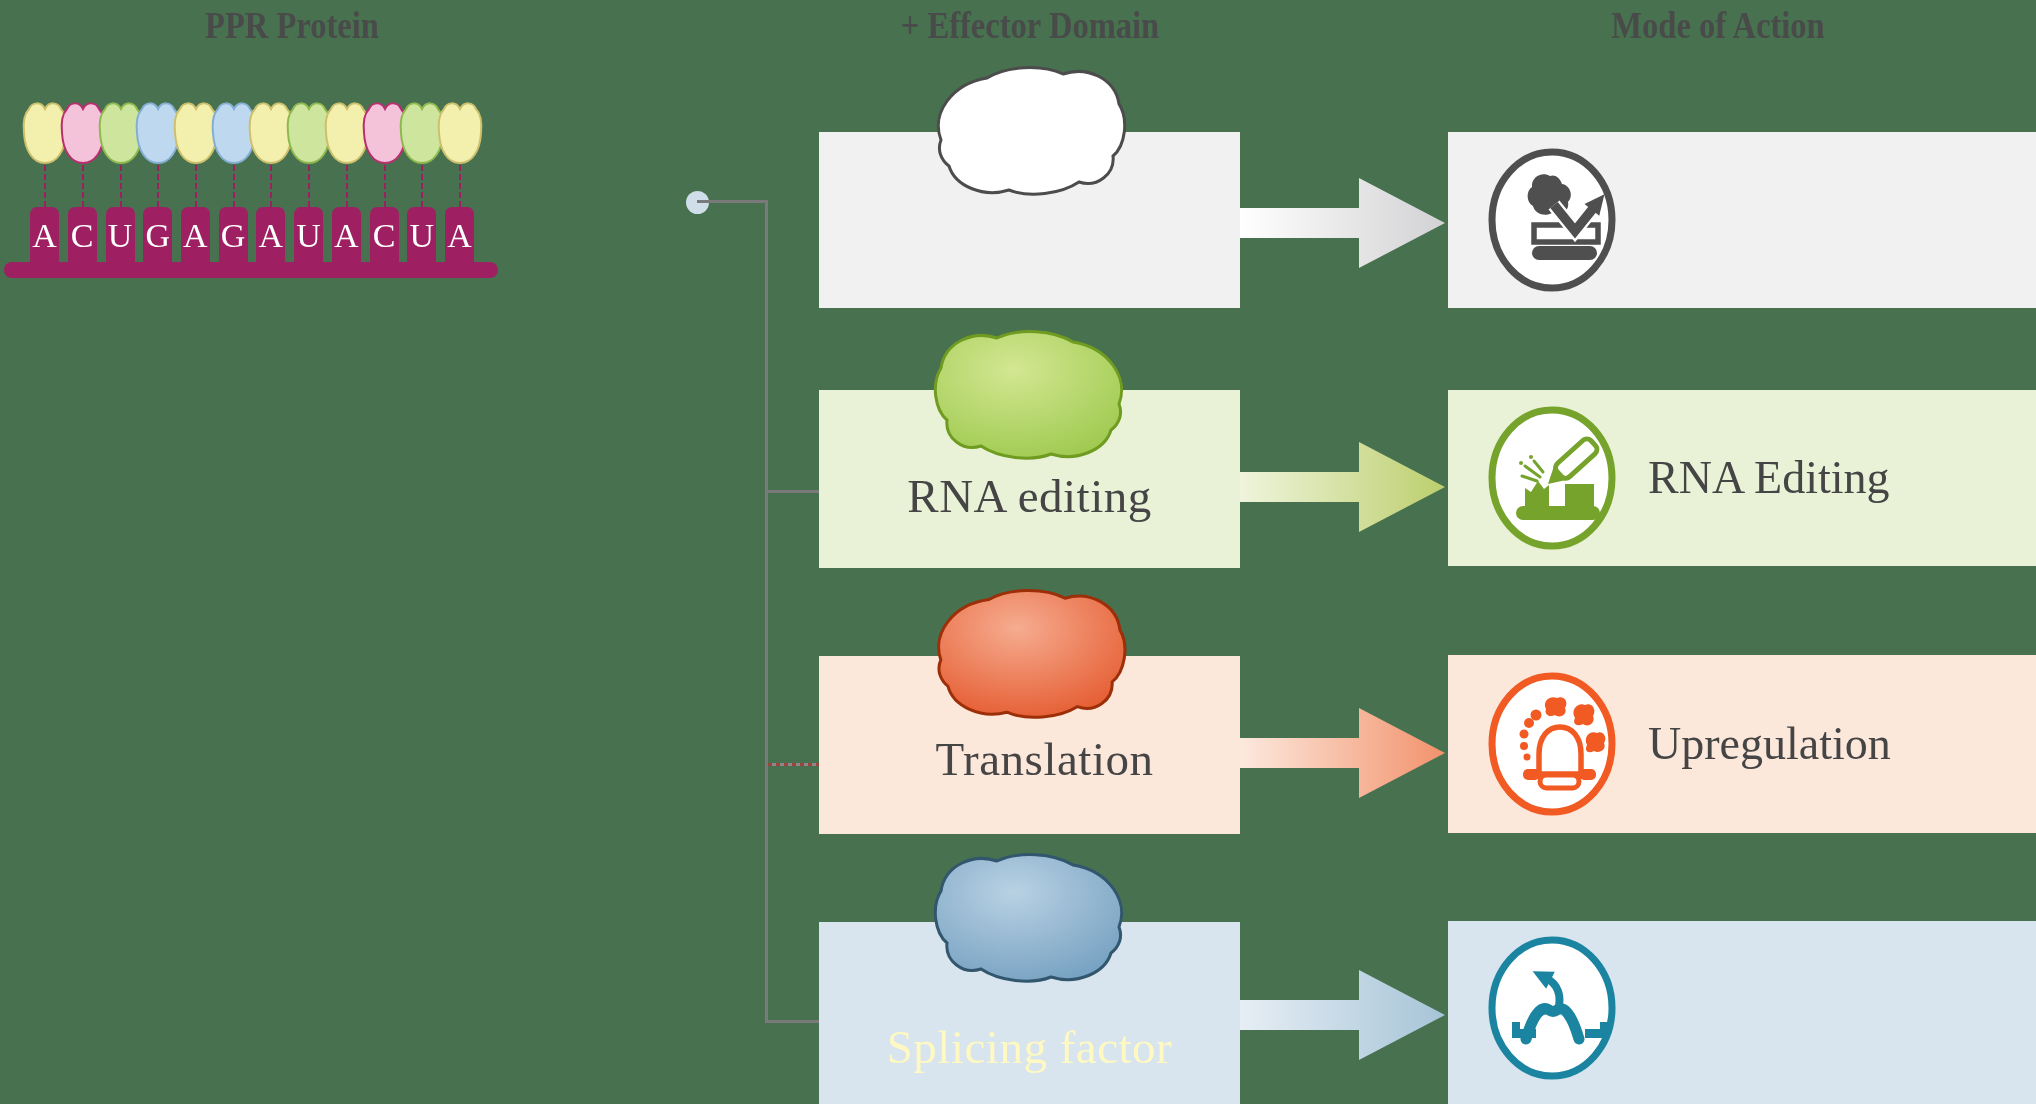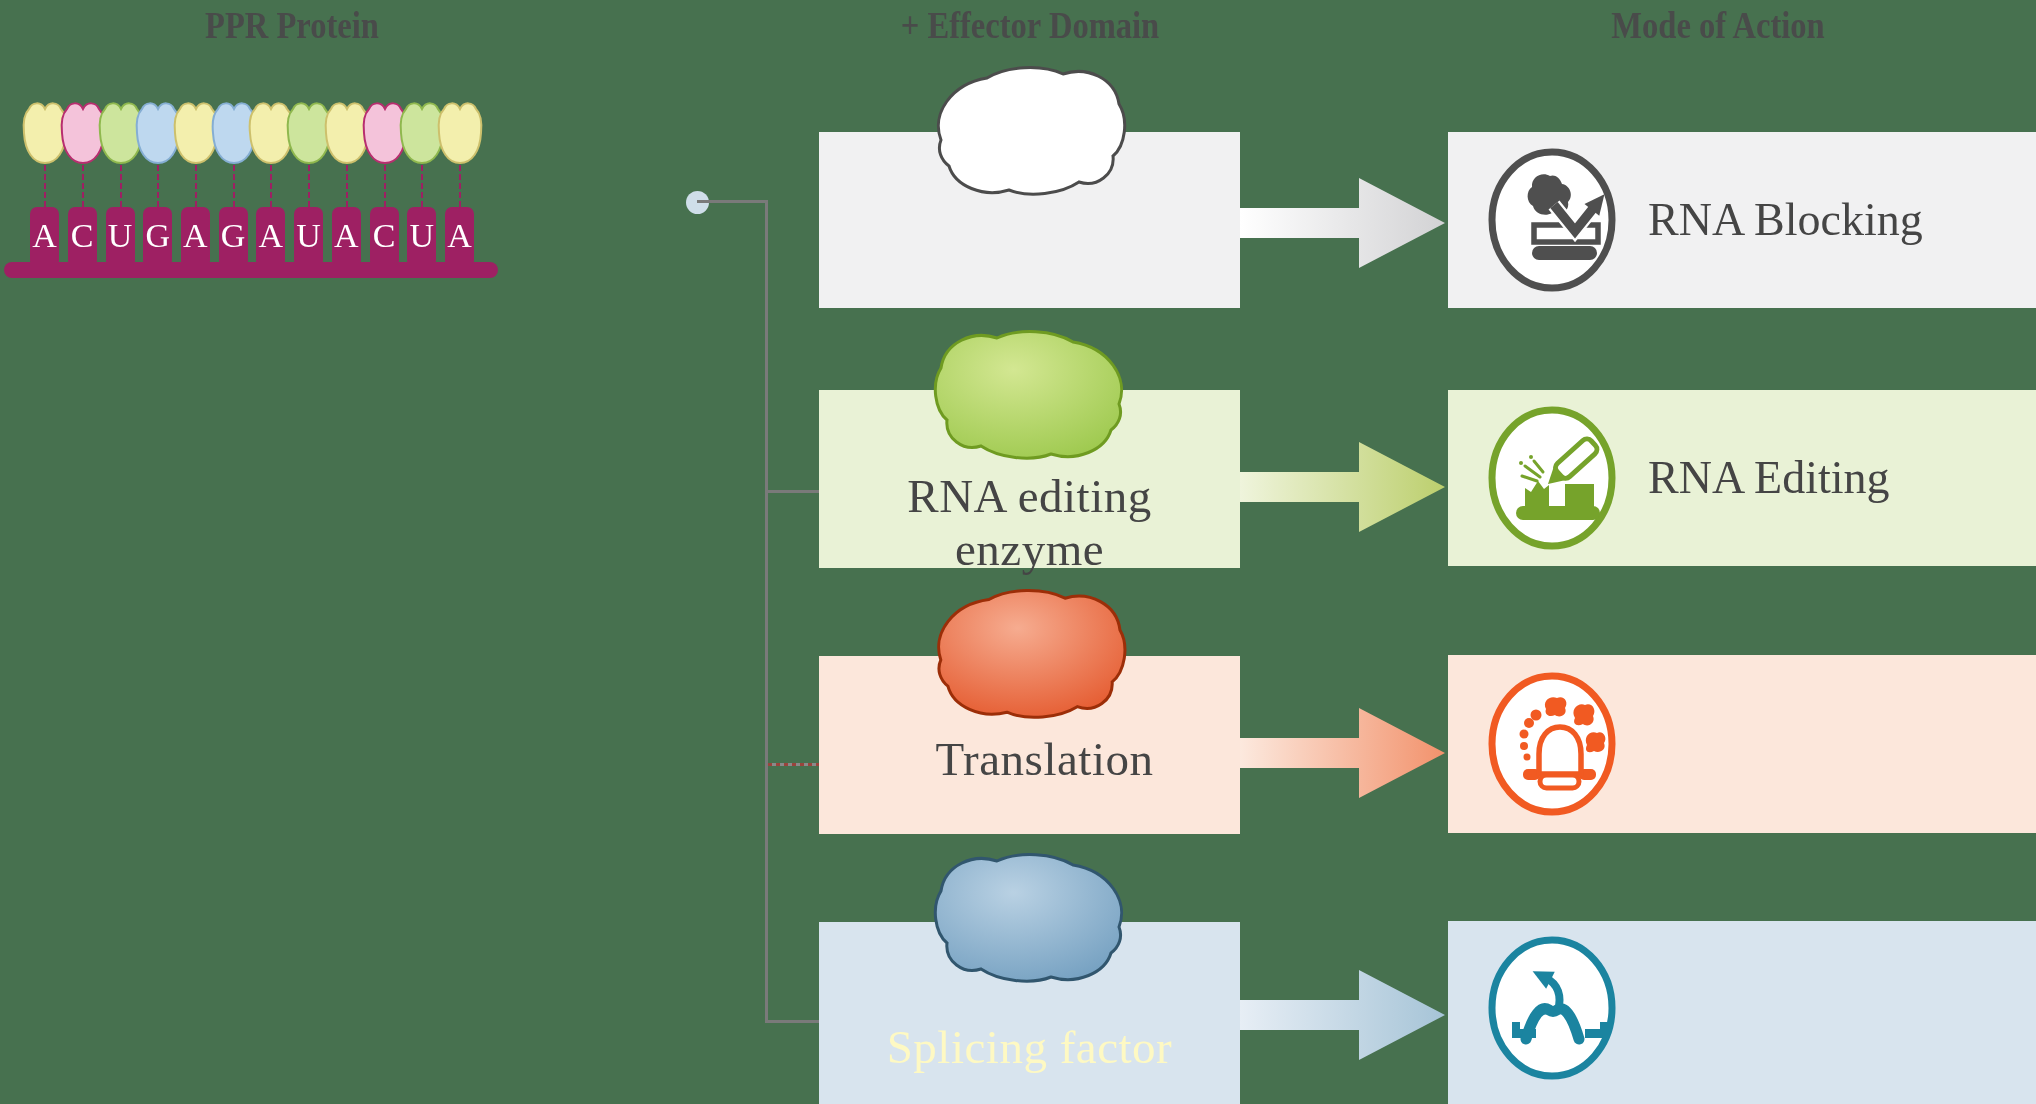--- a/index.html
+++ b/index.html
@@ -224,21 +224,20 @@
         <radialGradient id="gblob3" cx="58%" cy="30%" r="80%">
       <stop offset="0%" stop-color="#b9d1e3"></stop>
       <stop offset="100%" stop-color="#739fc0"></stop>
     </radialGradient>
       </defs>
     <path transform="translate(226,0) scale(-1,1)" d="M24,78 C14,52 34,22 70,16 C90,4 124,2 146,12 C170,4 198,16 202,42 C212,58 208,84 196,94 C198,112 180,126 162,120 C144,132 112,136 92,128 C66,136 38,124 32,104 C24,98 20,88 24,78 Z" fill="url(#gblob3)" stroke-width="3" stroke="#31566e"></path>
   </svg>
 
   <div class="mlabel" id="mlabel-1" style="color: rgb(69, 69, 69);">
     <span>RNA editing</span>
-      <span>enzyme</span>
   </div>
   <div class="mlabel" id="mlabel-2" style="color: rgb(69, 69, 69);">
     <span>Translation</span>
   </div>
   <div class="mlabel" id="mlabel-3" style="color: #fef9c3;">
     <span>Splicing factor</span>
       <span></span>
   </div>
 
   <svg class="arrow" id="arrow-0" viewBox="0 0 208 96">
@@ -340,16 +339,16 @@
       <rect x="33" y="23" width="23" height="9"></rect>
         <rect x="48" y="16" width="8" height="16"></rect>
       <path d="M-26,33 C-19,9 -11,-1 -3,4 C0,6 2,6 5,4 C12,-1 20,9 27,33" fill="none" stroke="currentColor" stroke-width="11" stroke-linecap="round"></path>
       <path d="M6,5 C10,-10 6,-22 -6,-28" fill="none" stroke="currentColor" stroke-width="8"></path>
       <g transform="translate(-6,-28) rotate(207)">
           <polygon points="15,0 -5,-9.5 -5,9.5"></polygon>
         </g>
     </g>
   </svg>
 
-  <div class="rlabel" id="rlabel-0" style="color: rgb(69, 69, 69);">RNA Blocking</div>
   <div class="rlabel" id="rlabel-1" style="color: rgb(69, 69, 69);">RNA Editing</div>
+  <div class="rlabel" id="rlabel-2" style="color: rgb(69, 69, 69);">Upregulation</div>
 
 </div>
 
 </body></html>

